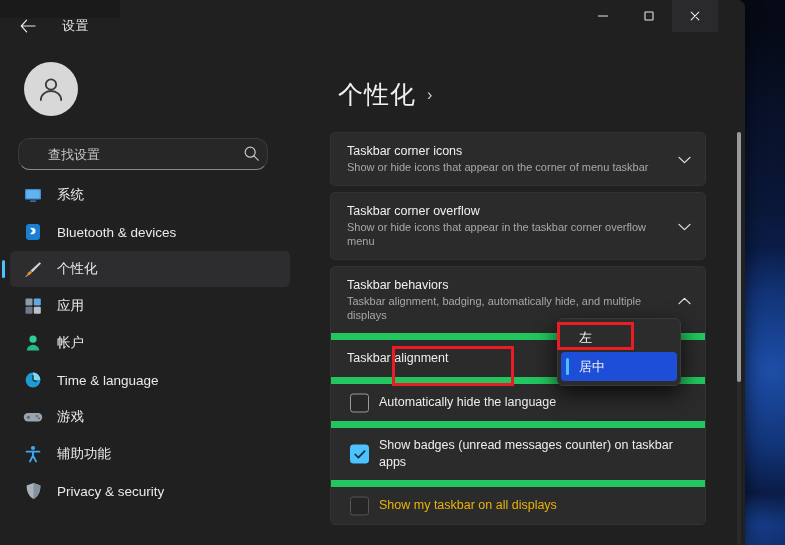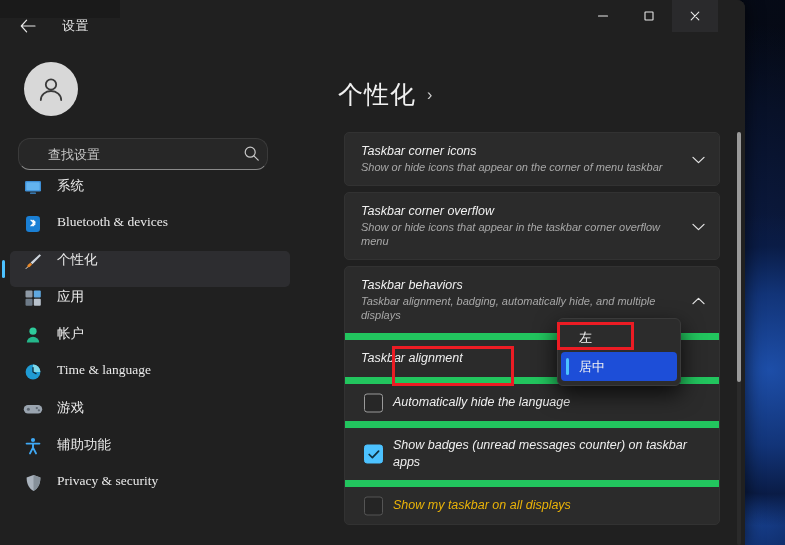--- a/index.html
+++ b/index.html
@@ -89,26 +89,25 @@
   #search-icon-box {
     position: absolute; right: 8px; top: 7px;
     pointer-events: none;
   }
   #nav-list {
     position: absolute; left: 10px; top: 131px; width: 280px;
   }
   .nav-item {
     position: relative;
     height: 36px;
-    display: flex; 
+    display: flex; align-items: center;
     border-radius: 5px;
     margin-bottom: 1px;
     cursor: pointer;
     padding-left: 12px;
-    font-family: Liberation Serif, serif;
   }
   .nav-item.selected { background: #2d2d30; }
   .nav-item.selected::before {
     content: ""; position: absolute; left: -8px; top: 9px;
     width: 3px; height: 18px; border-radius: 2px; background: #4cc2ff;
   }
   .nav-icon {
     width: 22px; height: 20px; margin-right: 13px;
     display: flex; align-items: center; justify-content: center;
     flex: 0 0 auto;
@@ -119,21 +118,21 @@
     position: absolute; left: 300px; top: 46px; width: 445px; height: 499px;
     background: #202020;
     overflow: hidden;
   }
   #breadcrumb {
     position: absolute; left: 38px; top: 32px;
     font-size: 25px; color: #f0f0f0; letter-spacing: 1px;
     display: flex; align-items: center; gap: 11px;
   }
   #breadcrumb .crumb-sep { font-size: 16px; color: #cfcfcf; }
-  #cards { position: absolute; left: 44px; top: 86px; width: 376px; font-style: italic; }
+  #cards { position: absolute; left: 30px; top: 86px; width: 376px; }
   .card {
     background: #2b2b2b;
     border: 1px solid #323232;
     border-radius: 5px;
     margin-bottom: 6px;
     overflow: hidden;
   }
   .card-head {
     position: relative;
     padding: 11px 44px 11px 16px;

